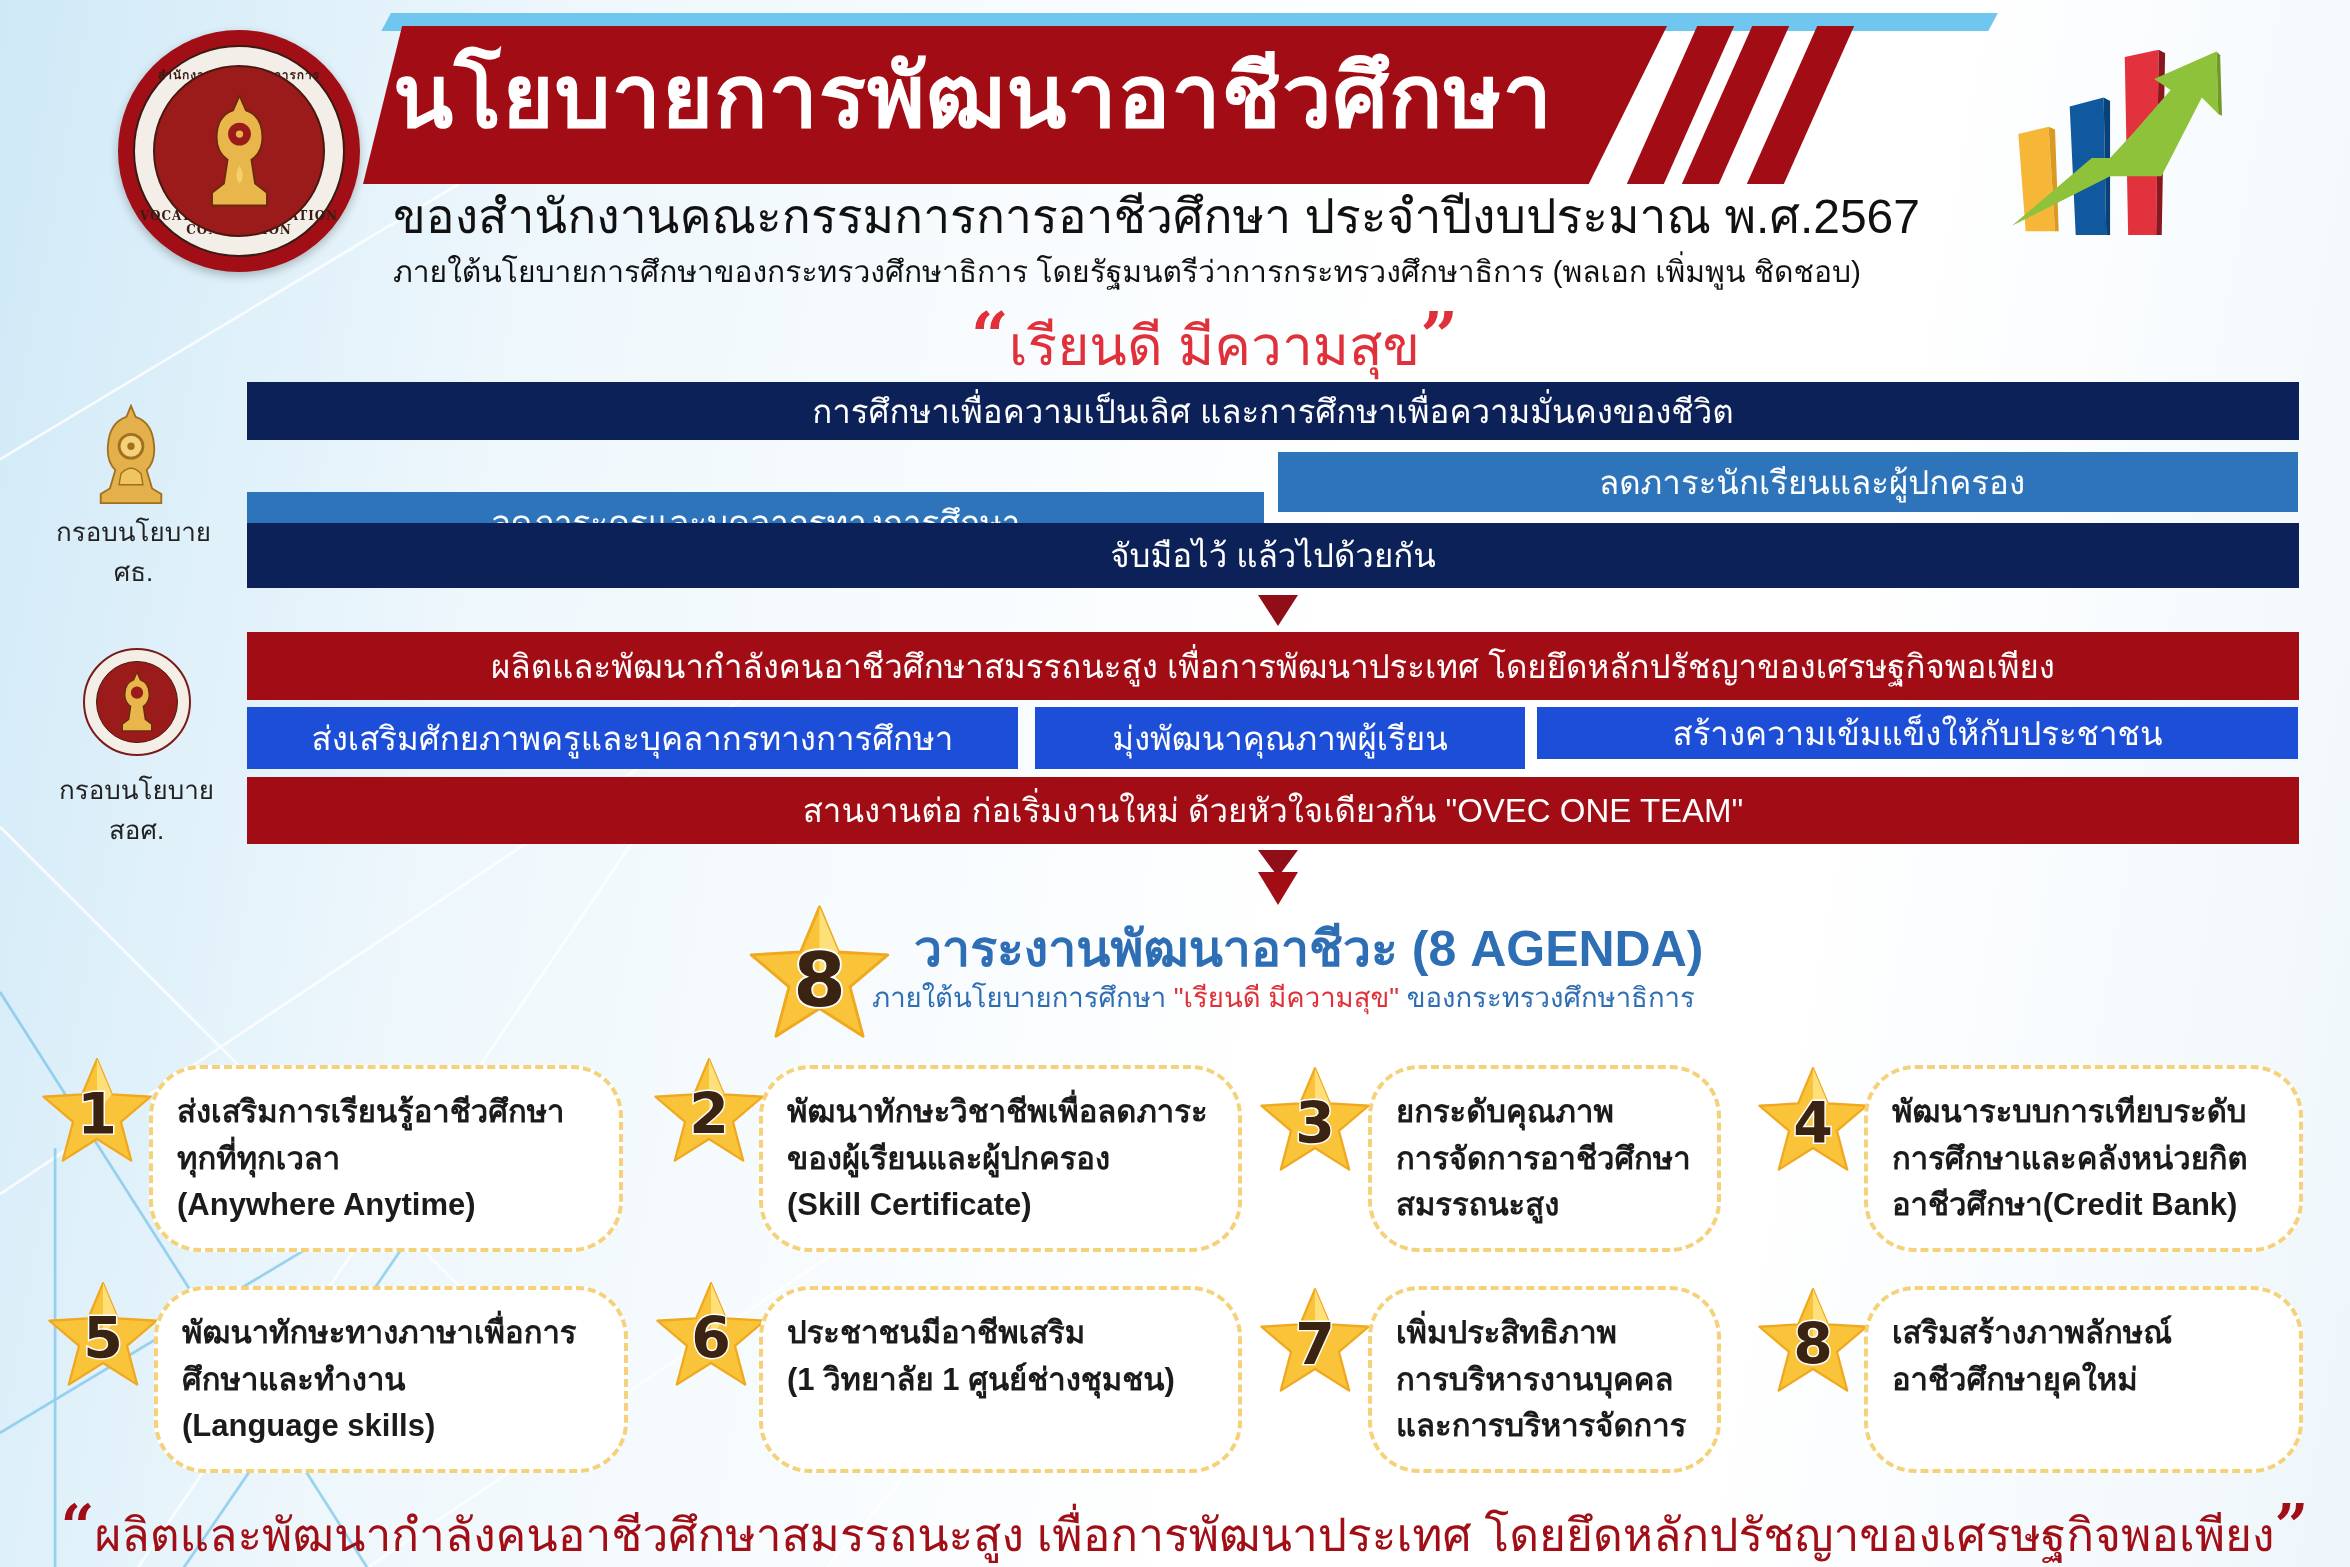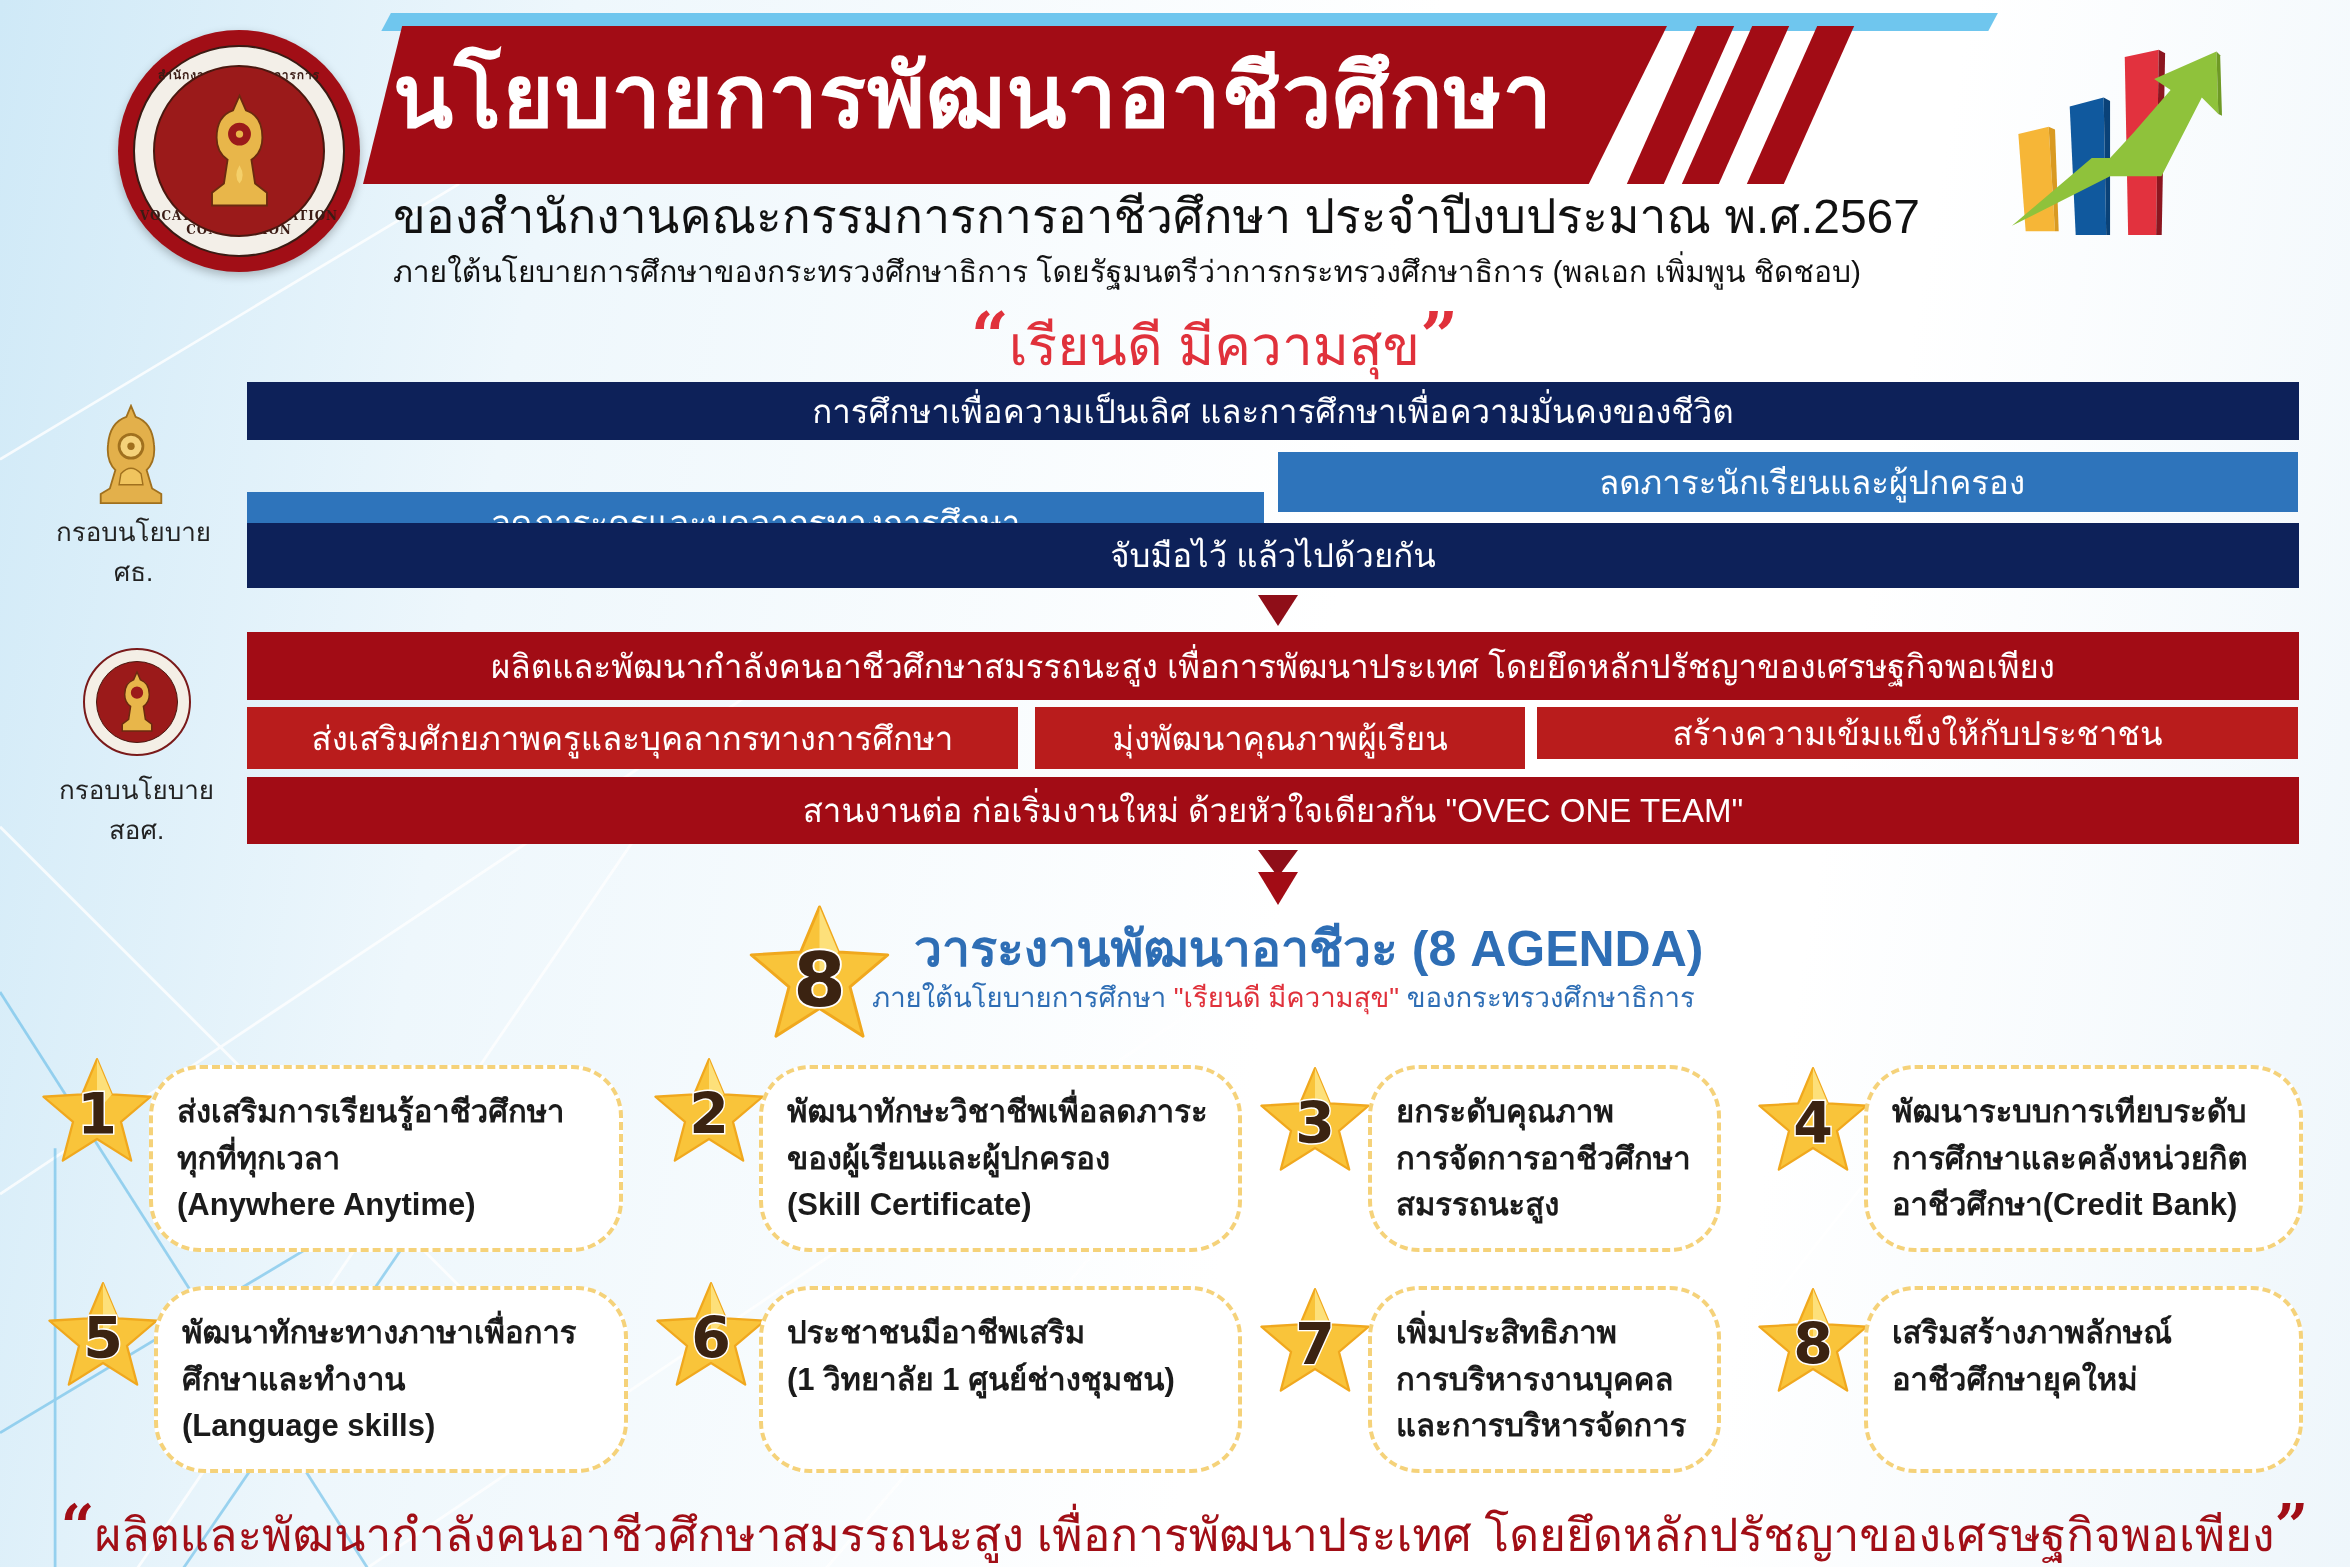--- a/index.html
+++ b/index.html
@@ -89,21 +89,21 @@
 
   
   .band {
     position: absolute; display: flex; align-items: center; justify-content: center;
     color: #fff; font-size: 33px; white-space: nowrap;
     font-family: "Liberation Sans", sans-serif;
   }
   .navy { background: #0d2159; }
   .lblue { background: #2e74bb; }
   .dred { background: #a20c15; }
-  .lred { background: #b91c1c; text-align: center; }
+  .lred { background: #1d4ed8; text-align: center; }
 
   .arrow-down {
     position: absolute; width: 0; height: 0;
     border-left: 20px solid transparent; border-right: 20px solid transparent;
     border-top: 31px solid #8f0e18;
   }
 
   
   .big-star { position: absolute; left: 746px; top: 904px; width: 147px; height: 138px; }
   .agenda-title {

